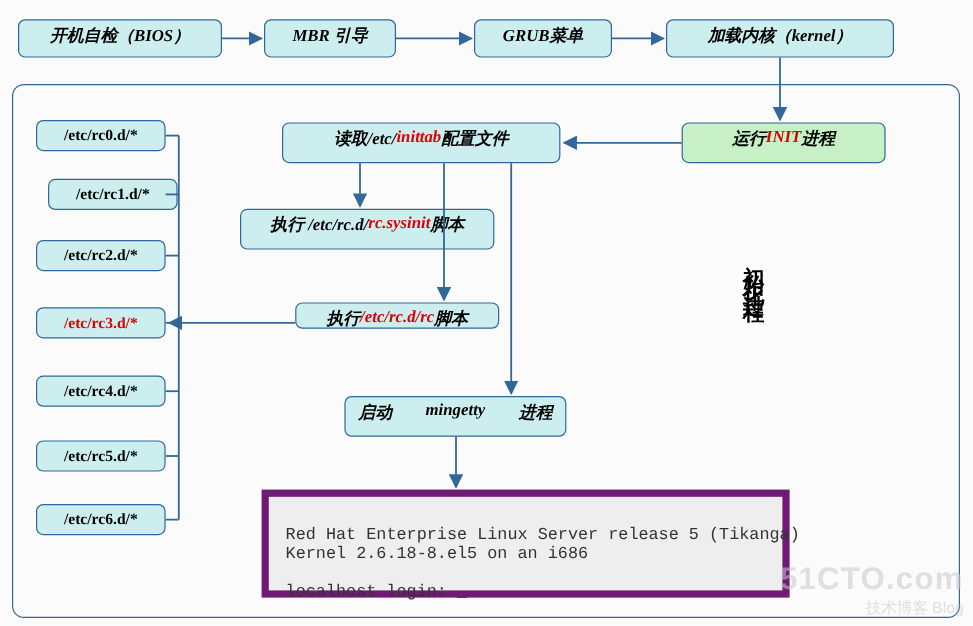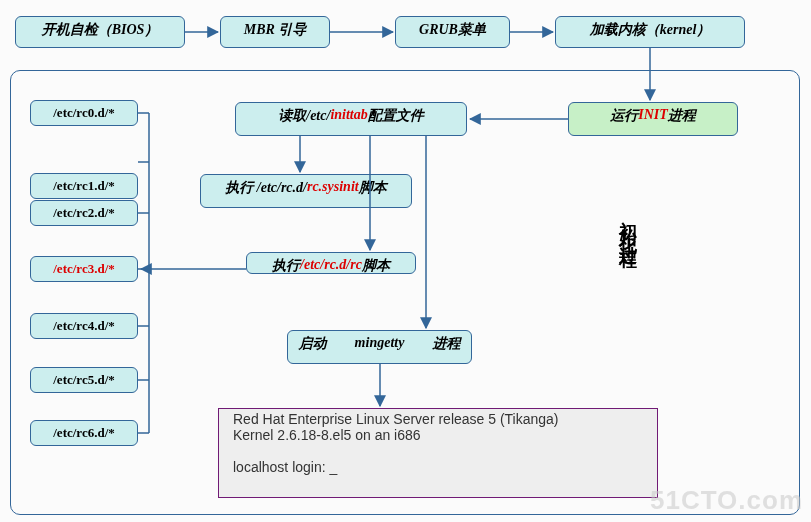--- a/index.html
+++ b/index.html
@@ -41,26 +41,26 @@
     white-space: nowrap;
   }
   .red { color: #d00; }
   .container {
     position: absolute;
     border: 1.5px solid #369;
     border-radius: 10px;
   }
   .terminal {
     position: absolute;
-    border: 1px solid #701a75;
+    border: 6px solid #701a75;
     background: #eee;
-    font-family: Liberation Sans, sans-serif;
+    font-family: Liberation Mono, monospace;
     font-size: 14px;
     color: #333;
-    padding: 2px 14px;
+    padding: 24px 14px;
     white-space: pre;
   }
   .vlabel {
     position: absolute;
     font-weight: bold;
     font-size: 18px;
     color: #000;
     writing-mode: vertical-rl;
     letter-spacing: 8px;
   }
@@ -125,21 +125,21 @@
 
 <div class="box" style="left:287px; top:330px; width:185px; height:34px;gap:28px;">
   <span>启动 </span>
   <span>mingetty</span>
   <span> 进程</span>
 </div>
 
 <div class="box-small" style="left:30px; top:100px; width:108px; height:26px;">
   <span>/etc/rc0.d/*</span>
 </div>
-<div class="box-small" style="left:30px; top:149px; width:108px; height:26px;margin-top:24px;">
+<div class="box-small" style="left:40px; top:149px; width:108px; height:26px;">
   <span>/etc/rc1.d/*</span>
 </div>
 <div class="box-small" style="left:30px; top:200px; width:108px; height:26px;">
   <span>/etc/rc2.d/*</span>
 </div>
 <div class="box-small" style="left:30px; top:256px; width:108px; height:26px;">
   <span class="red">/etc/rc3.d/*</span>
 </div>
 <div class="box-small" style="left:30px; top:313px; width:108px; height:26px;">
   <span>/etc/rc4.d/*</span>
@@ -188,13 +188,14 @@
   <line x1="138" y1="162" x2="149" y2="162" stroke="#369" stroke-width="1.5"></line>
   <line x1="138" y1="213" x2="149" y2="213" stroke="#369" stroke-width="1.5"></line>
   <line x1="138" y1="269" x2="149" y2="269" stroke="#369" stroke-width="1.5"></line>
   <line x1="138" y1="326" x2="149" y2="326" stroke="#369" stroke-width="1.5"></line>
   <line x1="138" y1="380" x2="149" y2="380" stroke="#369" stroke-width="1.5"></line>
   <line x1="138" y1="433" x2="149" y2="433" stroke="#369" stroke-width="1.5"></line>
 </svg>
 
 <div class="watermark">
   <div class="big">51CTO.com</div>
+  <div class="small">技术博客    Blog</div>
 </div>
 
 </body></html>

